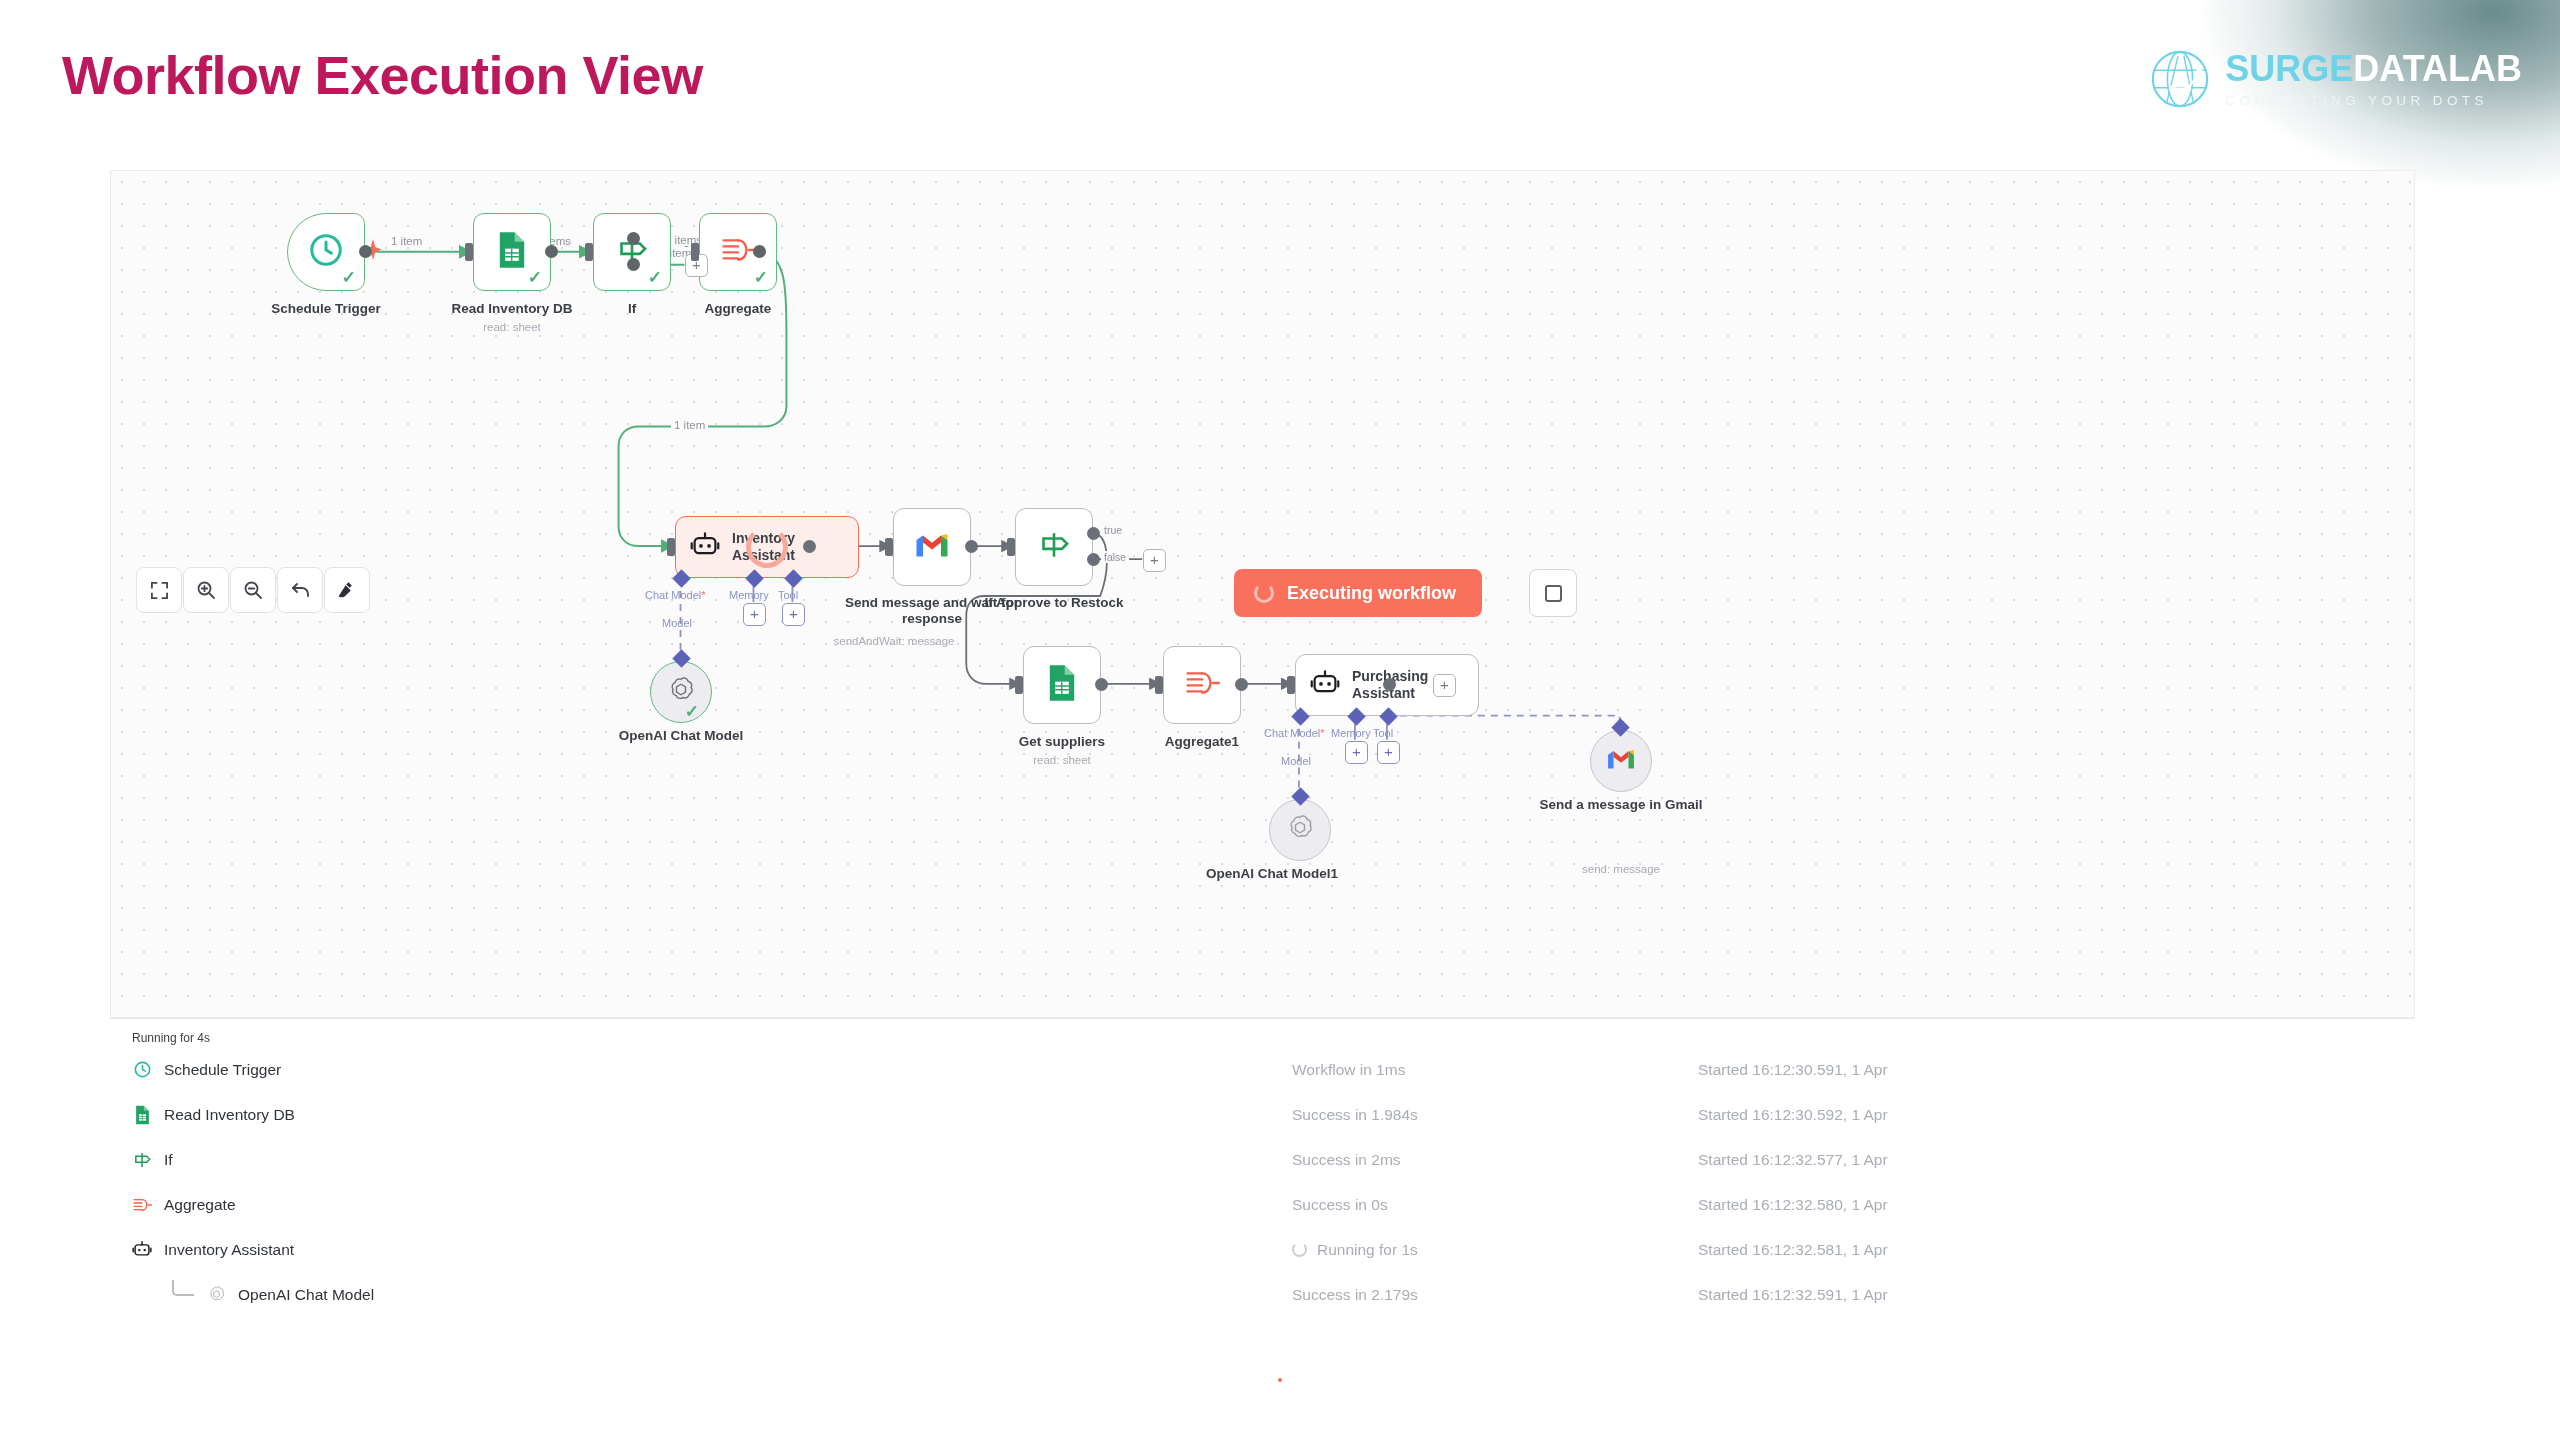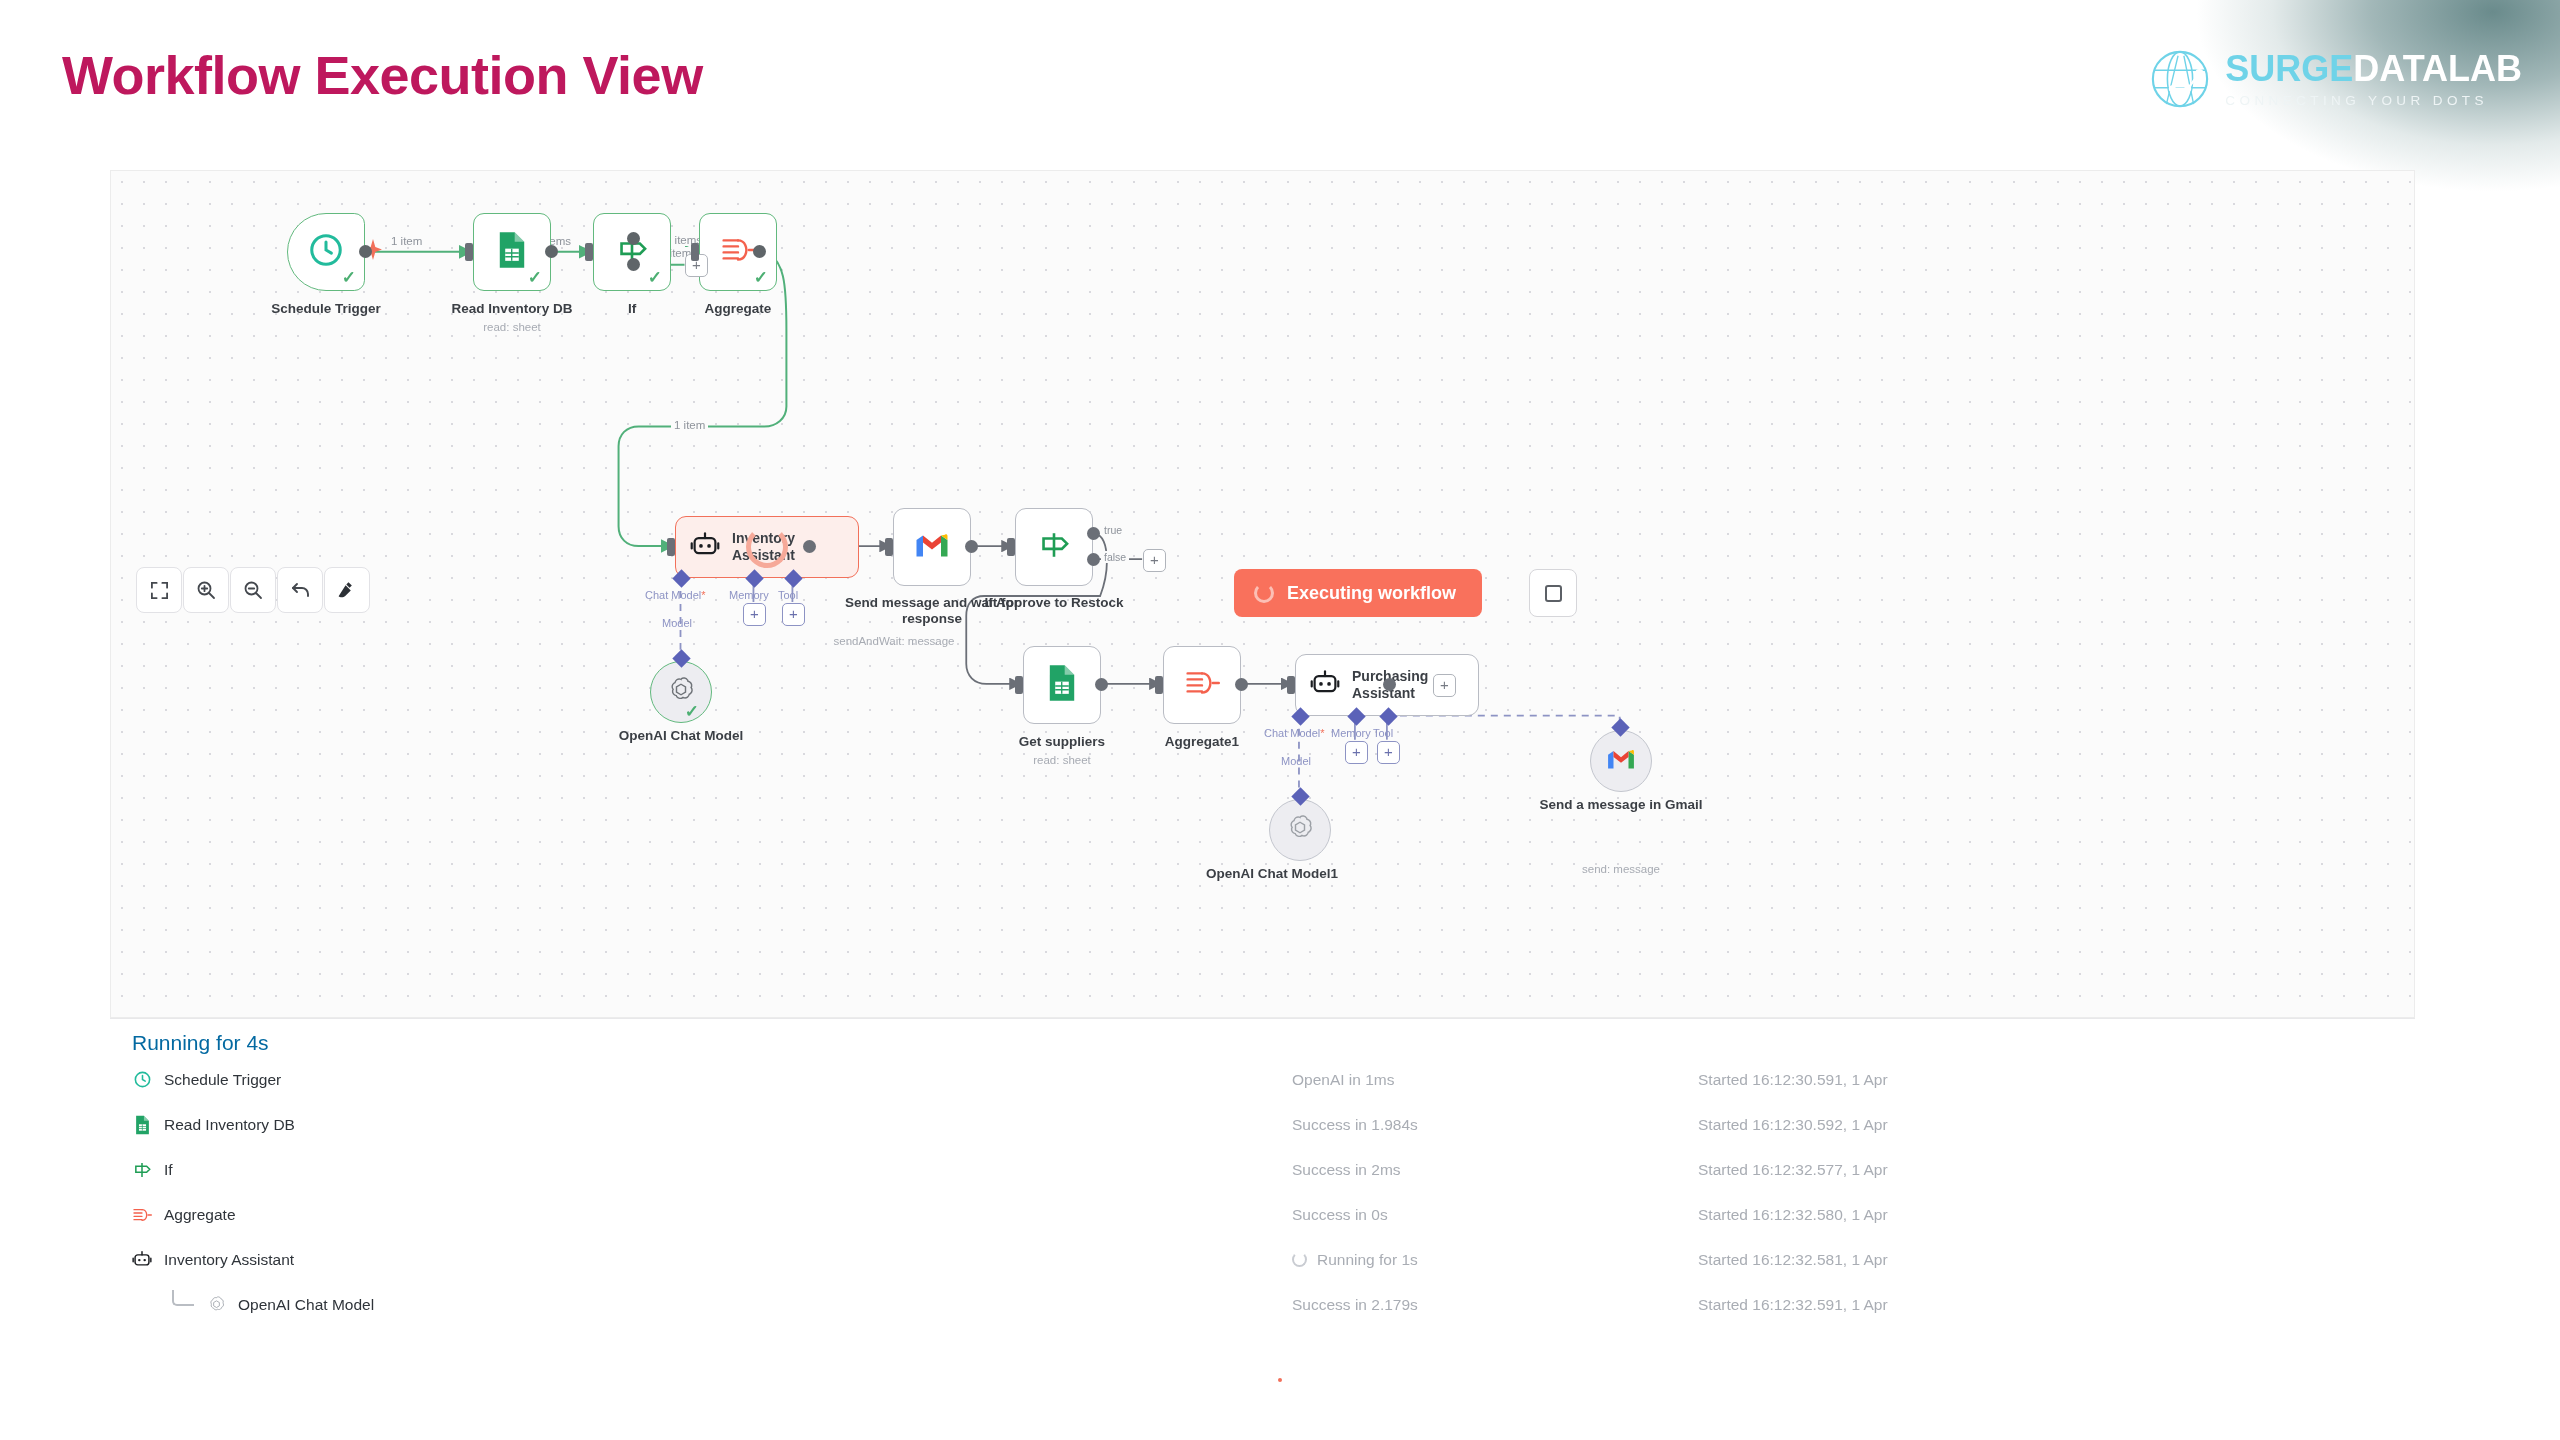--- a/index.html
+++ b/index.html
@@ -279,22 +279,22 @@
   .logs-head {
     height: 48px;
     display: flex; align-items: center;
     padding-left: 22px;
     font-size: 17px;
     color: #34383e;
     border-bottom: 1px solid #eeeef0;
   }
   .logs-running {
     padding: 12px 0 2px 22px;
-    font-size: 21px;
-    color: #0369a1;
+    font-size: 12px;
+    color: #404040;
   }
   .log-rows { position: relative; }
   .log-row {
     position: relative;
     display: flex;
     align-items: center;
     height: 45px;
     padding-left: 22px;
     font-size: 15.5px;
     color: #2f343a;
@@ -671,21 +671,21 @@
           <div class="log-name">
             <span class="log-icon">
               <svg width="19" height="19" viewBox="0 0 24 24" fill="none" stroke="#22bb9c" stroke-width="2">
                 <circle cx="12" cy="12" r="9"></circle>
                 <path d="M12 7 v5 l3.4 2" stroke-linecap="round"></path>
               </svg>
             </span>
             <span>Schedule Trigger</span>
           </div>
           <div class="log-status">
-            <span>OpenAI in 1ms</span>
+            <span>Workflow in 1ms</span>
           </div>
           <div class="log-time">Started 16:12:30.591, 1 Apr</div>
         </div>
         <div class="log-row">
           <div class="log-name">
             <span class="log-icon">
               <svg width="17" height="20" viewBox="0 0 24 28">
                 <path d="M3 1 h11 l7 7 v19 H3 Z" fill="#21a366"></path>
                 <path d="M14 1 l7 7 h-7 Z" fill="#ffffff" opacity="0.45"></path>
                 <rect x="7" y="13" width="10" height="9" fill="#ffffff"></rect>

